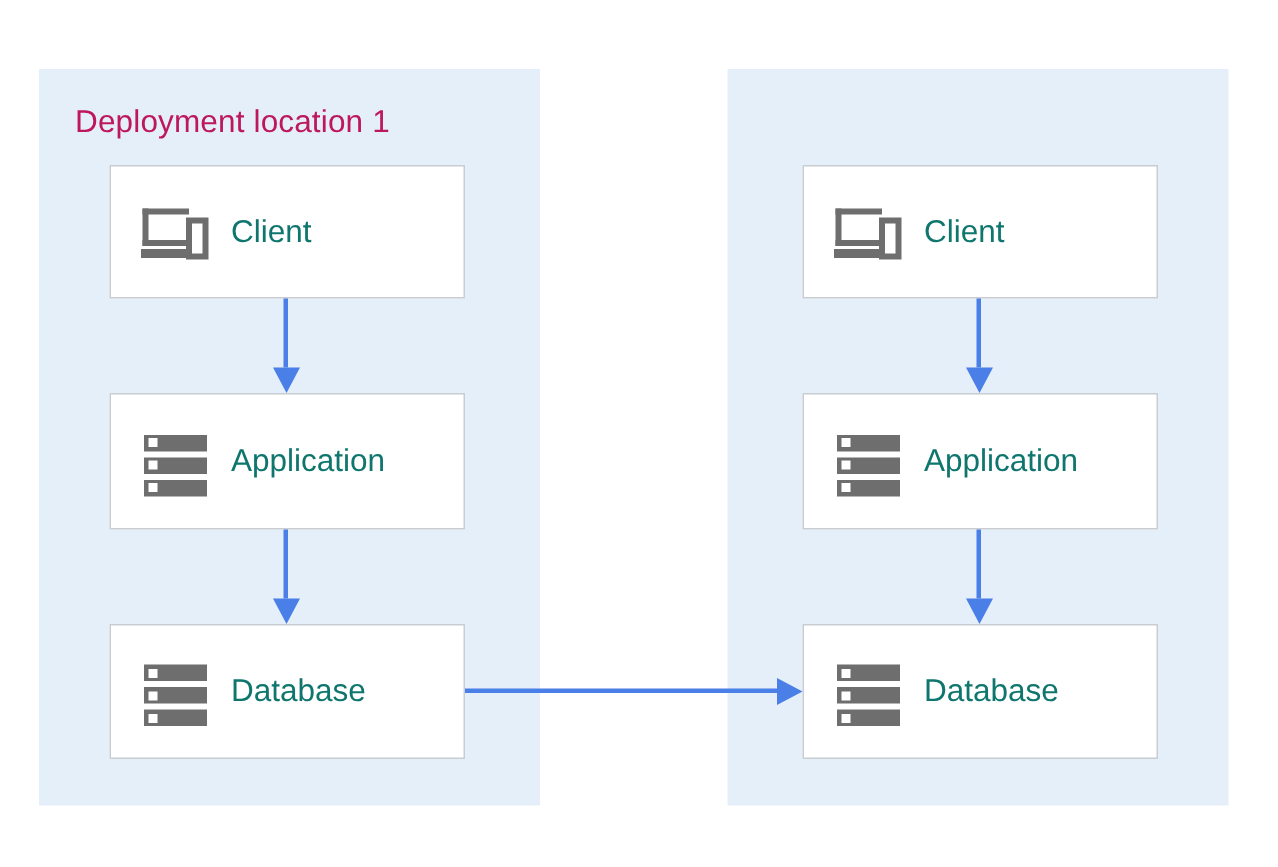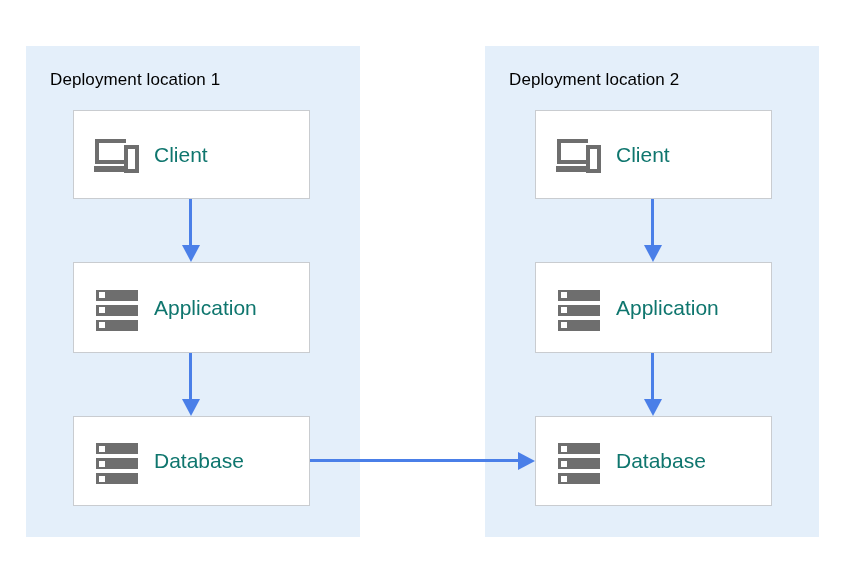--- a/index.html
+++ b/index.html
@@ -16,22 +16,22 @@
     height: 578px;
     background: #ffffff;
     overflow: hidden;
   }
   .zone {
     position: absolute;
     background: #e4effa;
   }
   .zone-label {
     position: absolute;
-    font-size: 17px;
-    color: #000000;
+    font-size: 21px;
+    color: #be185d;
     font-family: "Liberation Sans", sans-serif;
     white-space: nowrap;
     letter-spacing: 0.1px;
     text-align: center;
   }
   .node {
     position: absolute;
     background: #ffffff;
     border: 1px solid #c9ccd0;
     box-sizing: border-box;
@@ -184,21 +184,20 @@
   <div class="node" style="left:73px; top:416px; width:237px; height:90px;">
     <span class="node-icon">
       <span class="srv-bar"></span>
       <span class="srv-bar"></span>
       <span class="srv-bar"></span>
     </span>
     <span class="node-label">Database</span>
   </div>
 
   <div class="zone" style="left:485px; top:46px; width:334px; height:491px;"></div>
-  <div class="zone-label" style="left:509px; top:70px;">Deployment location 2</div>
 
   <div class="node" style="left:535px; top:110px; width:237px; height:89px;">
     <span class="node-icon">
       <span class="cl-screen"></span>
       <span class="cl-base"></span>
       <span class="cl-phone"></span>
     </span>
     <span class="node-label">Client</span>
   </div>
 

